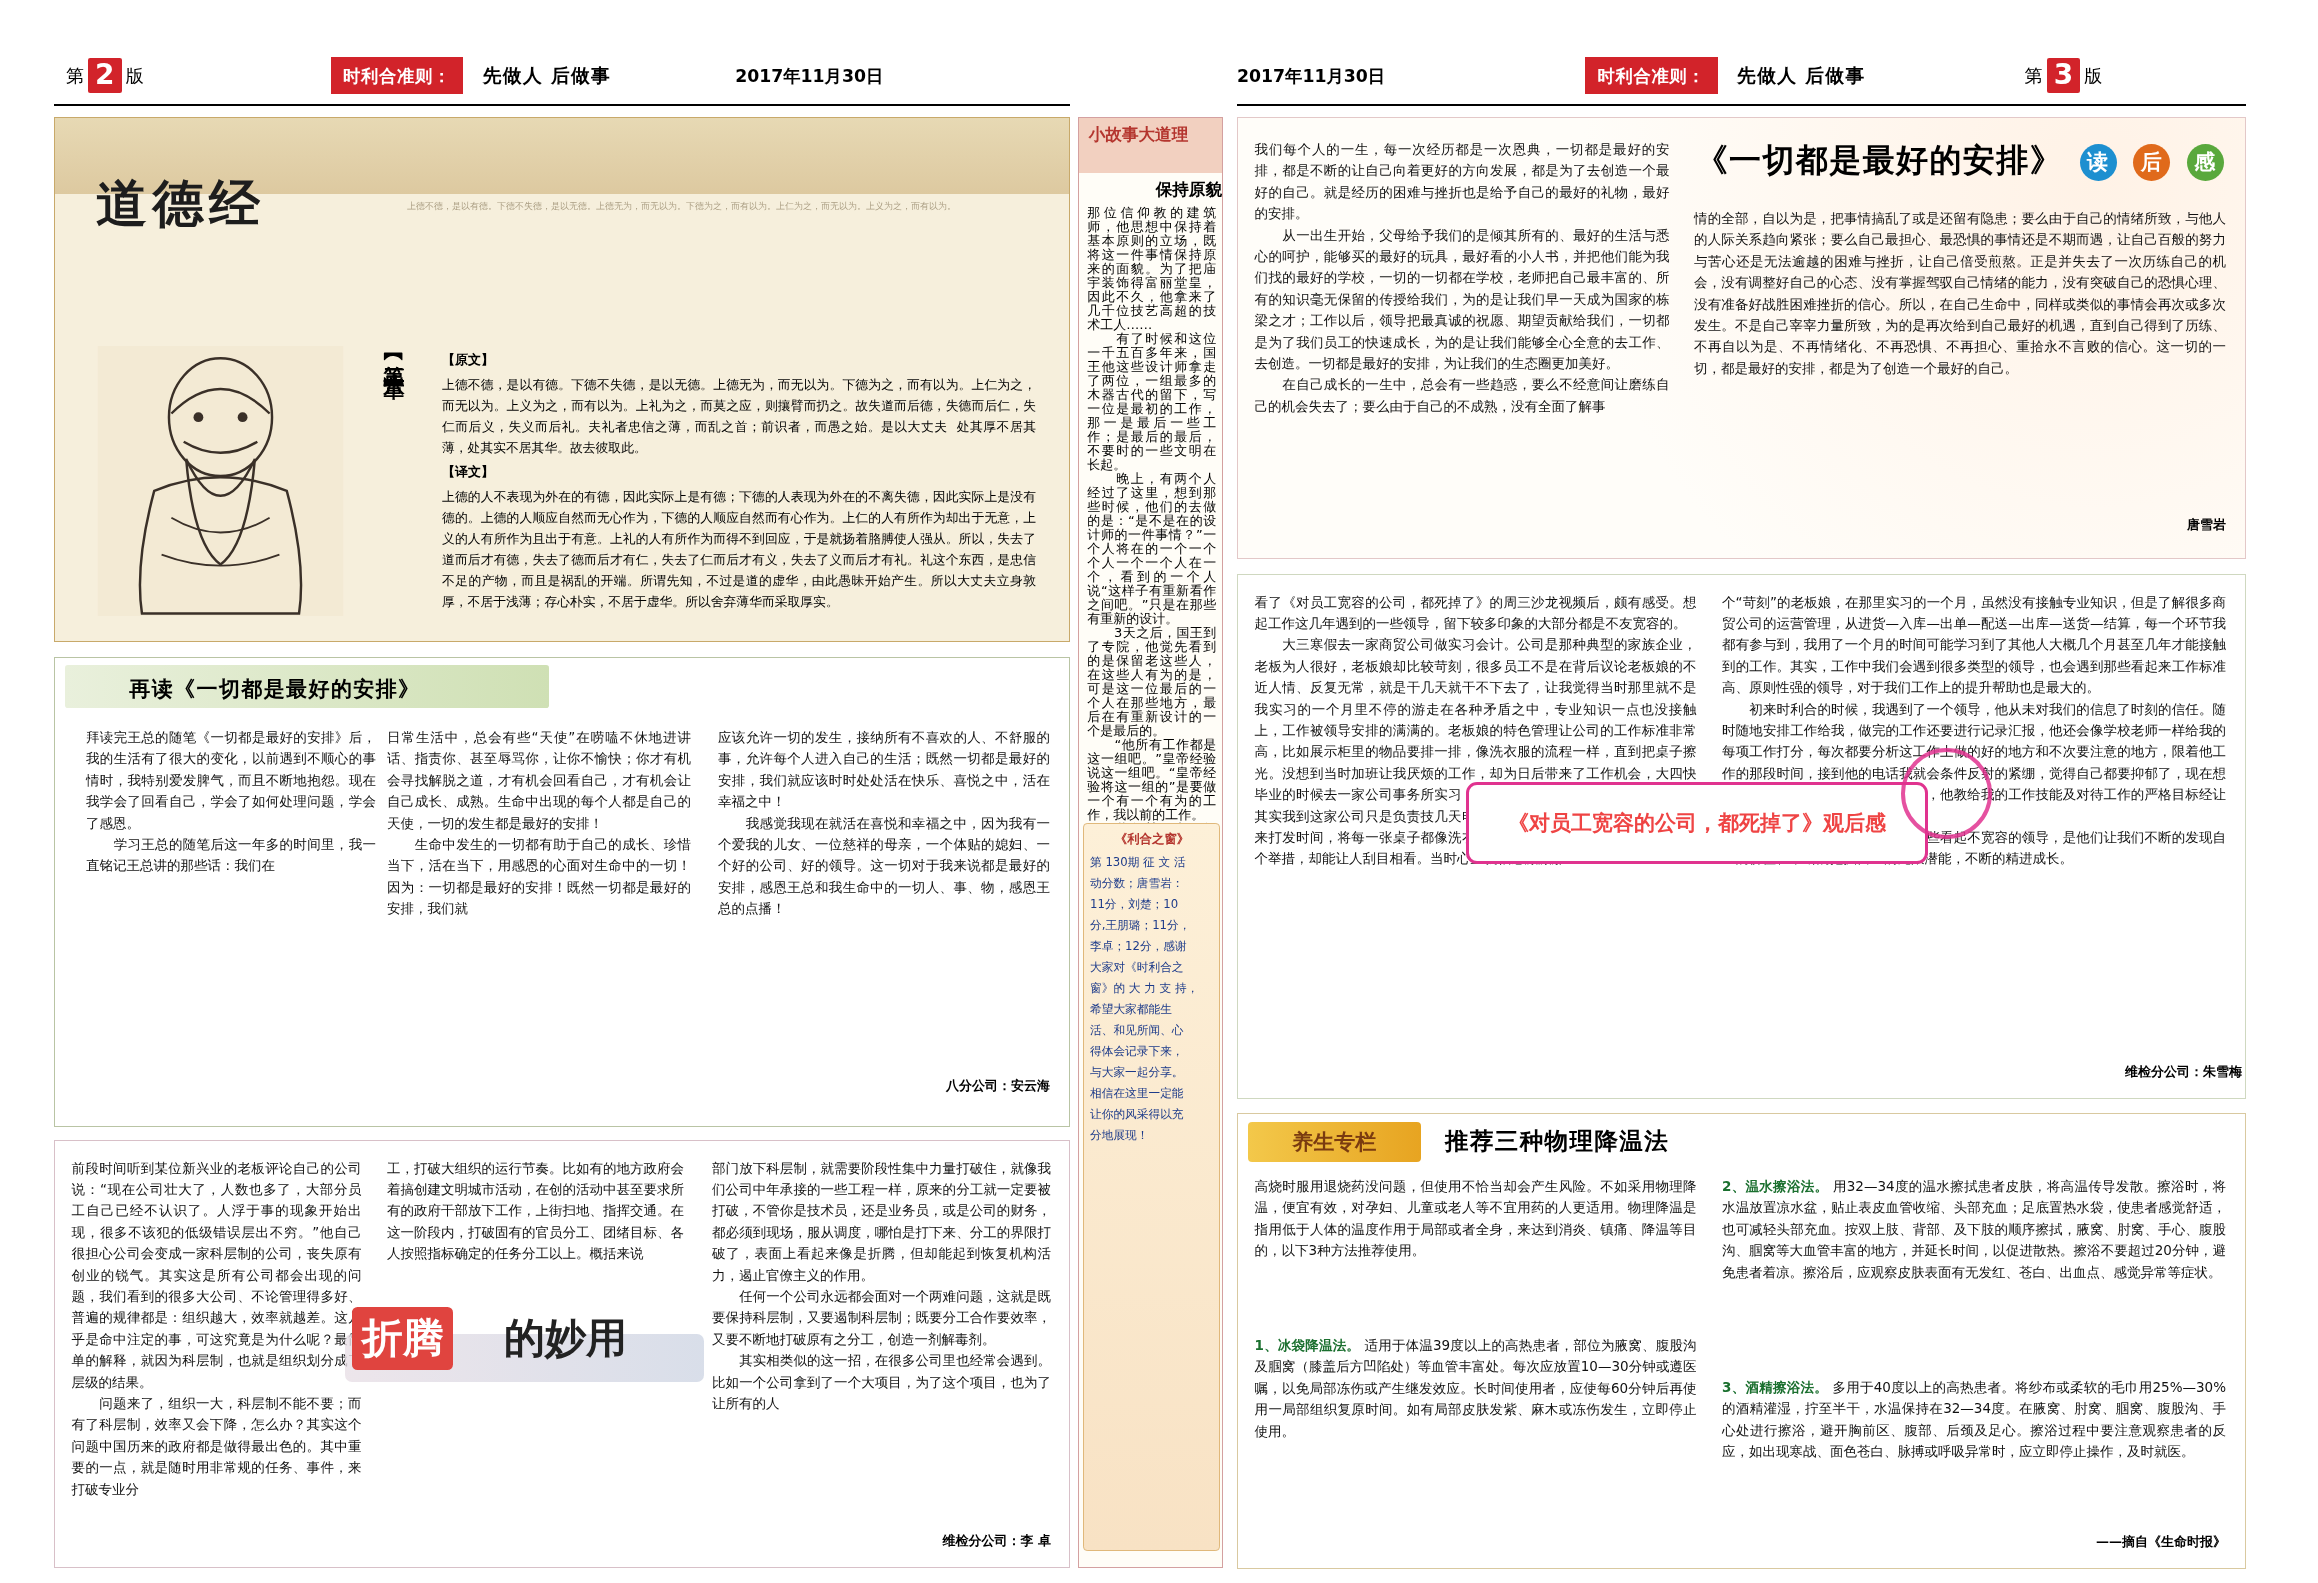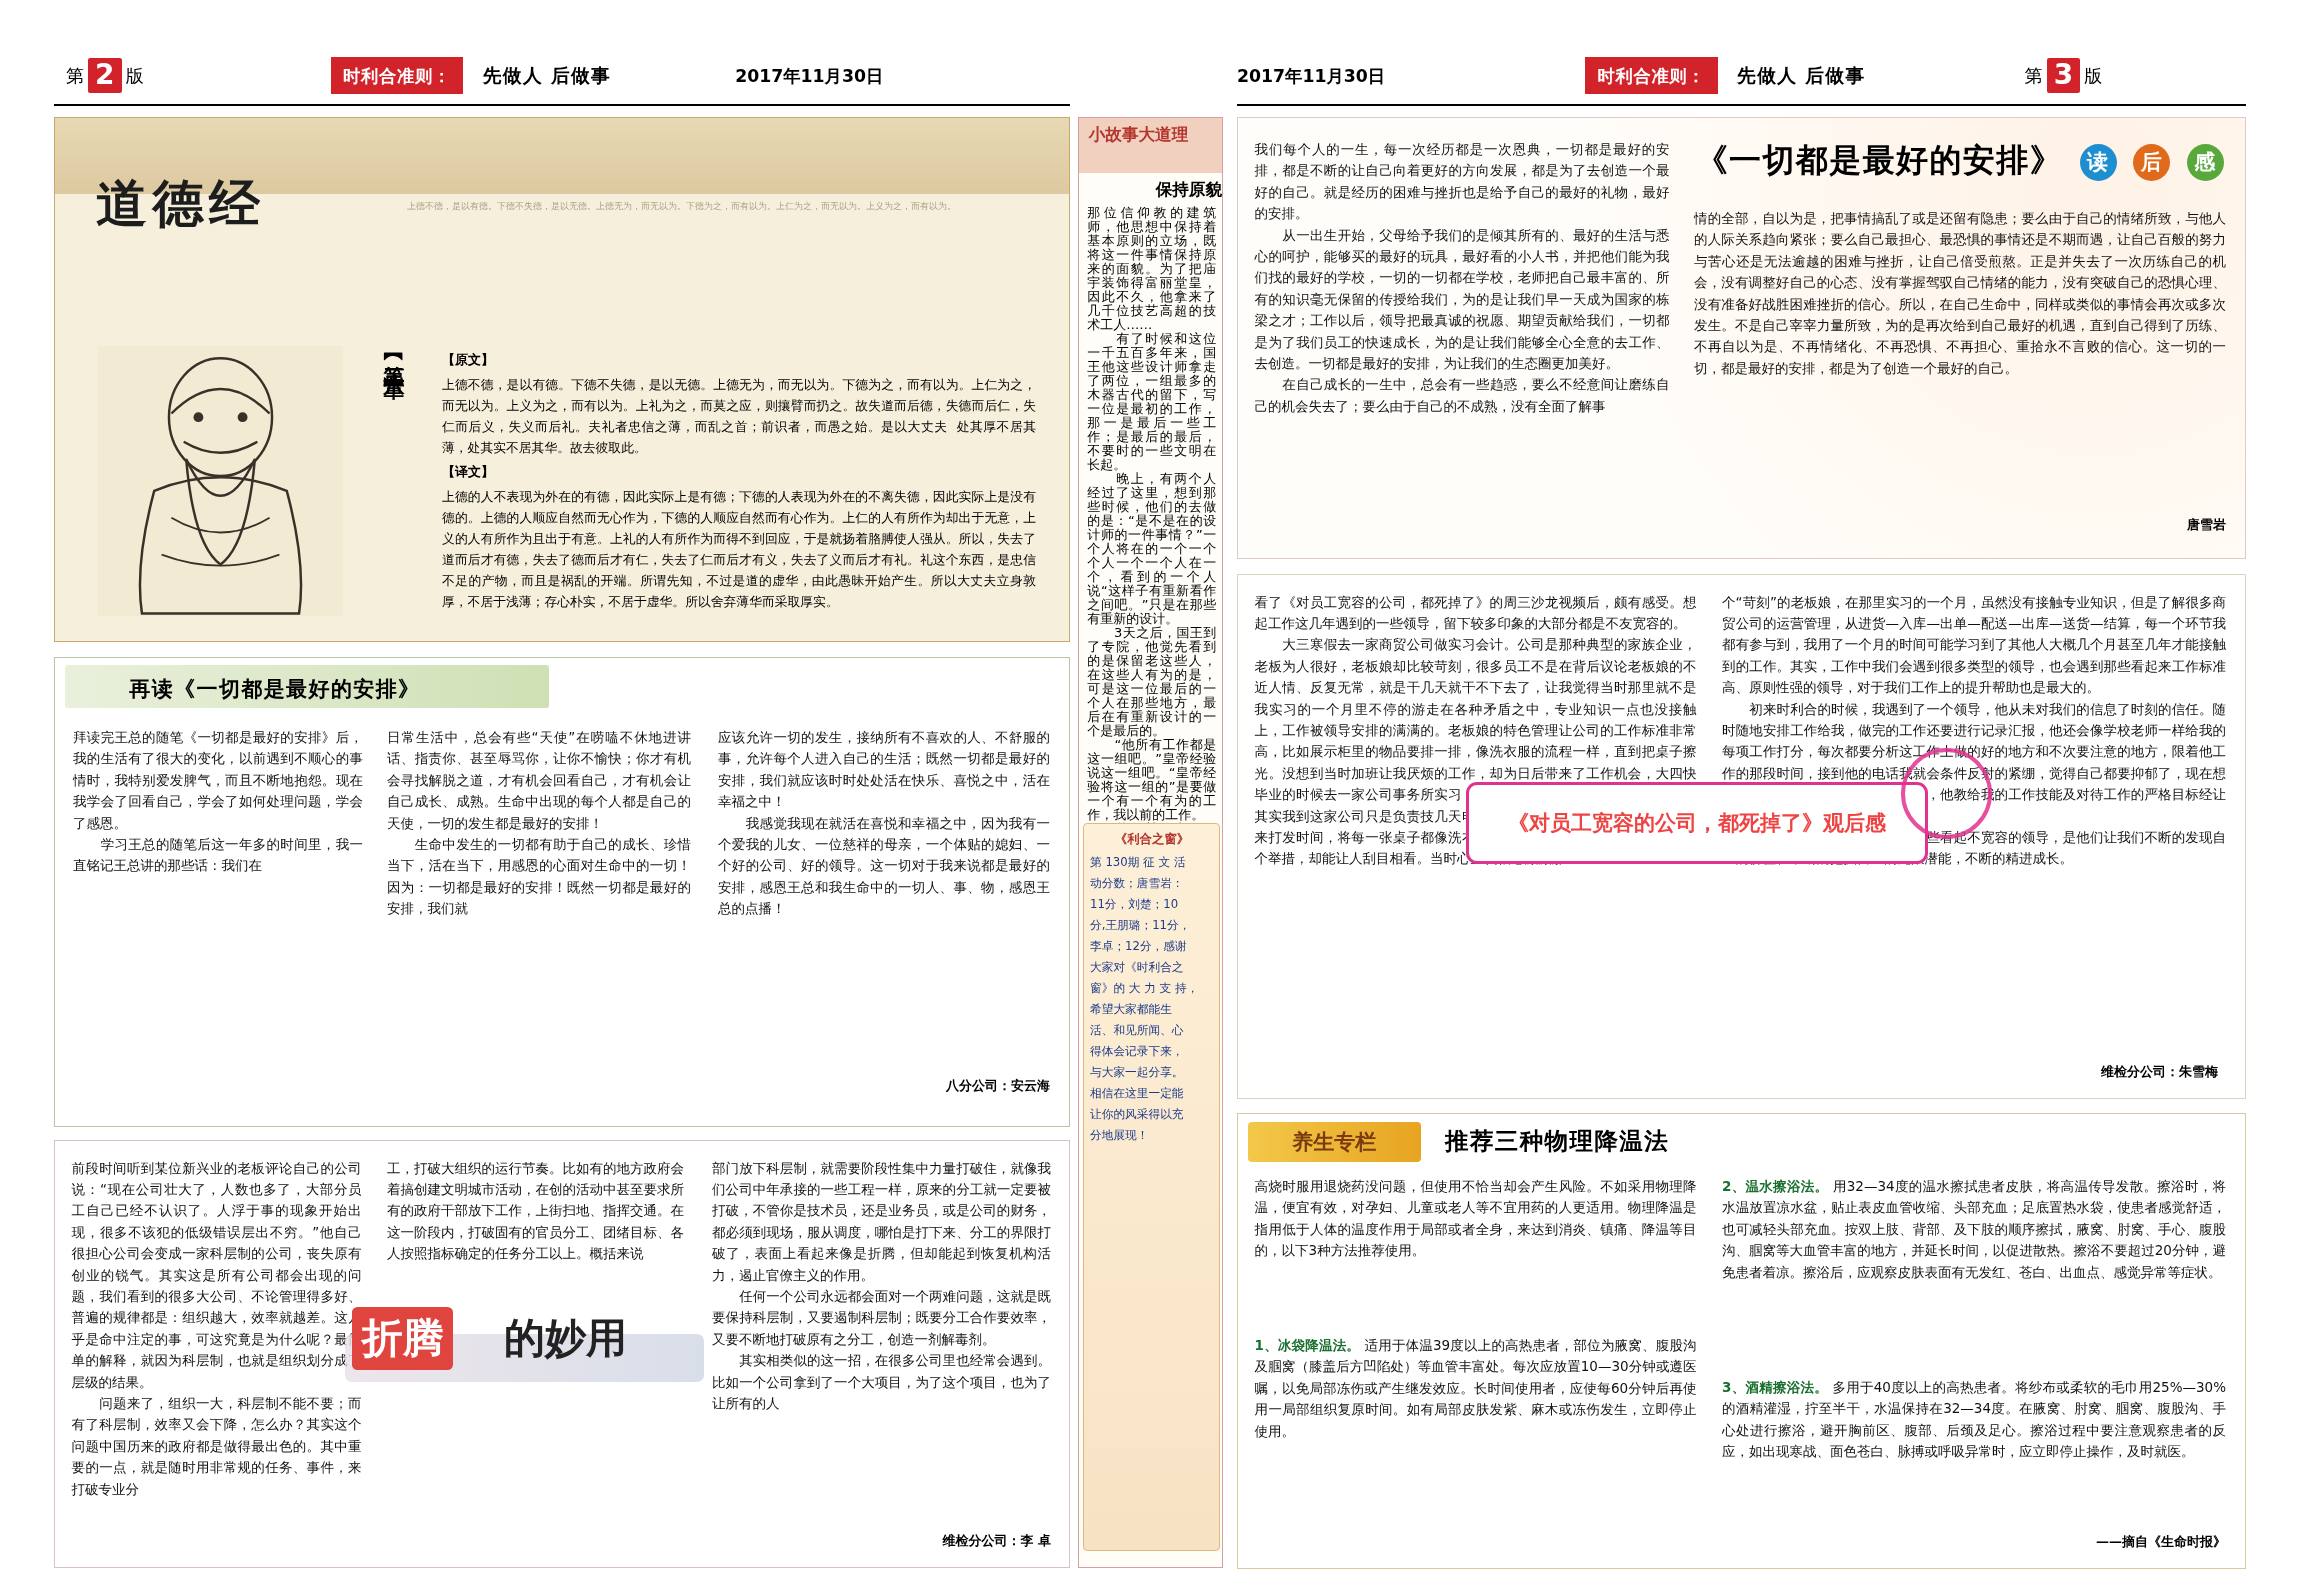--- a/index.html
+++ b/index.html
@@ -106,21 +106,21 @@
       <div style="white-space:pre-wrap;">上德不德，是以有德。下德不失德，是以无德。上德无为，而无以为。下德为之，而有以为。上仁为之，而无以为。上义为之，而有以为。上礼为之，而莫之应，则攘臂而扔之。故失道而后德，失德而后仁，失仁而后义，失义而后礼。夫礼者忠信之薄，而乱之首；前识者，而愚之始。是以大丈夫  处其厚不居其薄，处其实不居其华。故去彼取此。</div>
       <span class="lbl">【译文】</span>
       <div style="white-space:pre-wrap;">上德的人不表现为外在的有德，因此实际上是有德；下德的人表现为外在的不离失德，因此实际上是没有德的。上德的人顺应自然而无心作为，下德的人顺应自然而有心作为。上仁的人有所作为却出于无意，上义的人有所作为且出于有意。上礼的人有所作为而得不到回应，于是就扬着胳膊使人强从。所以，失去了道而后才有德，失去了德而后才有仁，失去了仁而后才有义，失去了义而后才有礼。礼这个东西，是忠信不足的产物，而且是祸乱的开端。所谓先知，不过是道的虚华，由此愚昧开始产生。所以大丈夫立身敦厚，不居于浅薄；存心朴实，不居于虚华。所以舍弃薄华而采取厚实。</div>
     </div>
   </div>
 
   <div class="box zaidu">
     <div class="zaidu-hd">
       <span class="cn">再读《一切都是最好的安排》</span>
     </div>
-    <div class="abs cn col-body just" style="left:18px;top:69px;width:290px;white-space:pre-wrap;">拜读完王总的随笔《一切都是最好的安排》后，我的生活有了很大的变化，以前遇到不顺心的事情时，我特别爱发脾气，而且不断地抱怨。现在我学会了回看自己，学会了如何处理问题，学会了感恩。
+    <div class="abs cn col-body just" style="left:31px;top:69px;width:290px;white-space:pre-wrap;">拜读完王总的随笔《一切都是最好的安排》后，我的生活有了很大的变化，以前遇到不顺心的事情时，我特别爱发脾气，而且不断地抱怨。现在我学会了回看自己，学会了如何处理问题，学会了感恩。
 　　学习王总的随笔后这一年多的时间里，我一直铭记王总讲的那些话：我们在</div>
     <div class="abs cn col-body just" style="left:332px;top:69px;width:304px;white-space:pre-wrap;">日常生活中，总会有些“天使”在唠嗑不休地进讲话、指责你、甚至辱骂你，让你不愉快；你才有机会寻找解脱之道，才有机会回看自己，才有机会让自己成长、成熟。生命中出现的每个人都是自己的天使，一切的发生都是最好的安排！
 　　生命中发生的一切都有助于自己的成长、珍惜当下，活在当下，用感恩的心面对生命中的一切！因为：一切都是最好的安排！既然一切都是最好的安排，我们就</div>
     <div class="abs cn col-body just" style="left:663px;top:69px;width:332px;white-space:pre-wrap;">应该允许一切的发生，接纳所有不喜欢的人、不舒服的事，允许每个人进入自己的生活；既然一切都是最好的安排，我们就应该时时处处活在快乐、喜悦之中，活在幸福之中！
 　　我感觉我现在就活在喜悦和幸福之中，因为我有一个爱我的儿女、一位慈祥的母亲，一个体贴的媳妇、一个好的公司、好的领导。这一切对于我来说都是最好的安排，感恩王总和我生命中的一切人、事、物，感恩王总的点播！</div>
     <div class="abs cn sign" style="left:663px;top:415px;width:332px;">八分公司：安云海</div>
   </div>
 
   <div class="box zheteng">
     <div class="abs cn col-body just" style="left:16.6px;top:16.6px;width:290px;white-space:pre-wrap;">前段时间听到某位新兴业的老板评论自己的公司说：“现在公司壮大了，人数也多了，大部分员工自己已经不认识了。人浮于事的现象开始出现，很多不该犯的低级错误层出不穷。”他自己很担心公司会变成一家科层制的公司，丧失原有创业的锐气。其实这是所有公司都会出现的问题，我们看到的很多大公司、不论管理得多好、普遍的规律都是：组织越大，效率就越差。这几乎是命中注定的事，可这究竟是为什么呢？最简单的解释，就因为科层制，也就是组织划分成了层级的结果。
@@ -199,21 +199,21 @@
   <div class="box guankan">
     <div class="abs cn col-body just" style="left:16.6px;top:16.6px;width:442px;white-space:pre-wrap;">看了《对员工宽容的公司，都死掉了》的周三沙龙视频后，颇有感受。想起工作这几年遇到的一些领导，留下较多印象的大部分都是不友宽容的。
 　　大三寒假去一家商贸公司做实习会计。公司是那种典型的家族企业，老板为人很好，老板娘却比较苛刻，很多员工不是在背后议论老板娘的不近人情、反复无常，就是干几天就干不下去了，让我觉得当时那里就不是我实习的一个月里不停的游走在各种矛盾之中，专业知识一点也没接触上，工作被领导安排的满满的。老板娘的特色管理让公司的工作标准非常高，比如展示柜里的物品要排一排，像洗衣服的流程一样，直到把桌子擦光。没想到当时加班让我厌烦的工作，却为日后带来了工作机会，大四快毕业的时候去一家公司事务所实习，被临时借调到另一家公司工作几天，其实我到这家公司只是负责技几天电话，每天都无所事事，靠打扫办公室来打发时间，将每一张桌子都像洗衣服一样擦了一遍，没想到这小小的一个举措，却能让人刮目相看。当时心里就很感激激那</div>
     <div class="abs cn col-body just" style="left:484px;top:16.6px;width:504px;white-space:pre-wrap;">个“苛刻”的老板娘，在那里实习的一个月，虽然没有接触专业知识，但是了解很多商贸公司的运营管理，从进货—入库—出单—配送—出库—送货—结算，每一个环节我都有参与到，我用了一个月的时间可能学习到了其他人大概几个月甚至几年才能接触到的工作。其实，工作中我们会遇到很多类型的领导，也会遇到那些看起来工作标准高、原则性强的领导，对于我们工作上的提升帮助也是最大的。
 　　初来时利合的时候，我遇到了一个领导，他从未对我们的信息了时刻的信任。随时随地安排工作给我，做完的工作还要进行记录汇报，他还会像学校老师一样给我的每项工作打分，每次都要分析这工作上做的好的地方和不次要注意的地方，限着他工作的那段时间，接到他的电话我就会条件反射的紧绷，觉得自己都要抑郁了，现在想想那段时间是自己的进步是最快的，他教给我的工作技能及对待工作的严格目标经让我全面的提升。
 　　我们应该感恩生命中遇到的这些看起不宽容的领导，是他们让我们不断的发现自己的价值、不断的挖掘自己的无限潜能，不断的精进成长。</div>
     <div class="stamp cn">
       <span>《对员工宽容的公司，都死掉了》观后感</span>
     </div>
     <div class="abs" style="left:663px;top:173px;width:83px;height:83px;border:4.8px solid #e0338f;border-radius:50%;opacity:.85;"></div>
-    <div class="abs cn sign" style="left:476px;top:484px;width:504px;text-align:right;">维检分公司：朱雪梅</div>
+    <div class="abs cn sign" style="left:500px;top:484px;width:504px;text-align:right;">维检分公司：朱雪梅</div>
   </div>
 
   <div class="box yangsheng">
     <div class="ys-hd cn">养生专栏</div>
     <div class="ys-title cn">推荐三种物理降温法</div>
     <div class="abs cn col-body just" style="left:16.6px;top:62px;width:442px;">高烧时服用退烧药没问题，但使用不恰当却会产生风险。不如采用物理降温，便宜有效，对孕妇、儿童或老人等不宜用药的人更适用。物理降温是指用低于人体的温度作用于局部或者全身，来达到消炎、镇痛、降温等目的，以下3种方法推荐使用。</div>
     <div class="abs cn col-body just" style="left:16.6px;top:221px;width:442px;">
       <span style="font-weight:bold;color:#1a6f2e;">1、冰袋降温法。</span>
       <span>适用于体温39度以上的高热患者，部位为腋窝、腹股沟及腘窝（膝盖后方凹陷处）等血管丰富处。每次应放置10—30分钟或遵医嘱，以免局部冻伤或产生继发效应。长时间使用者，应使每60分钟后再使用一局部组织复原时间。如有局部皮肤发紫、麻木或冻伤发生，立即停止使用。</span>
     </div>

